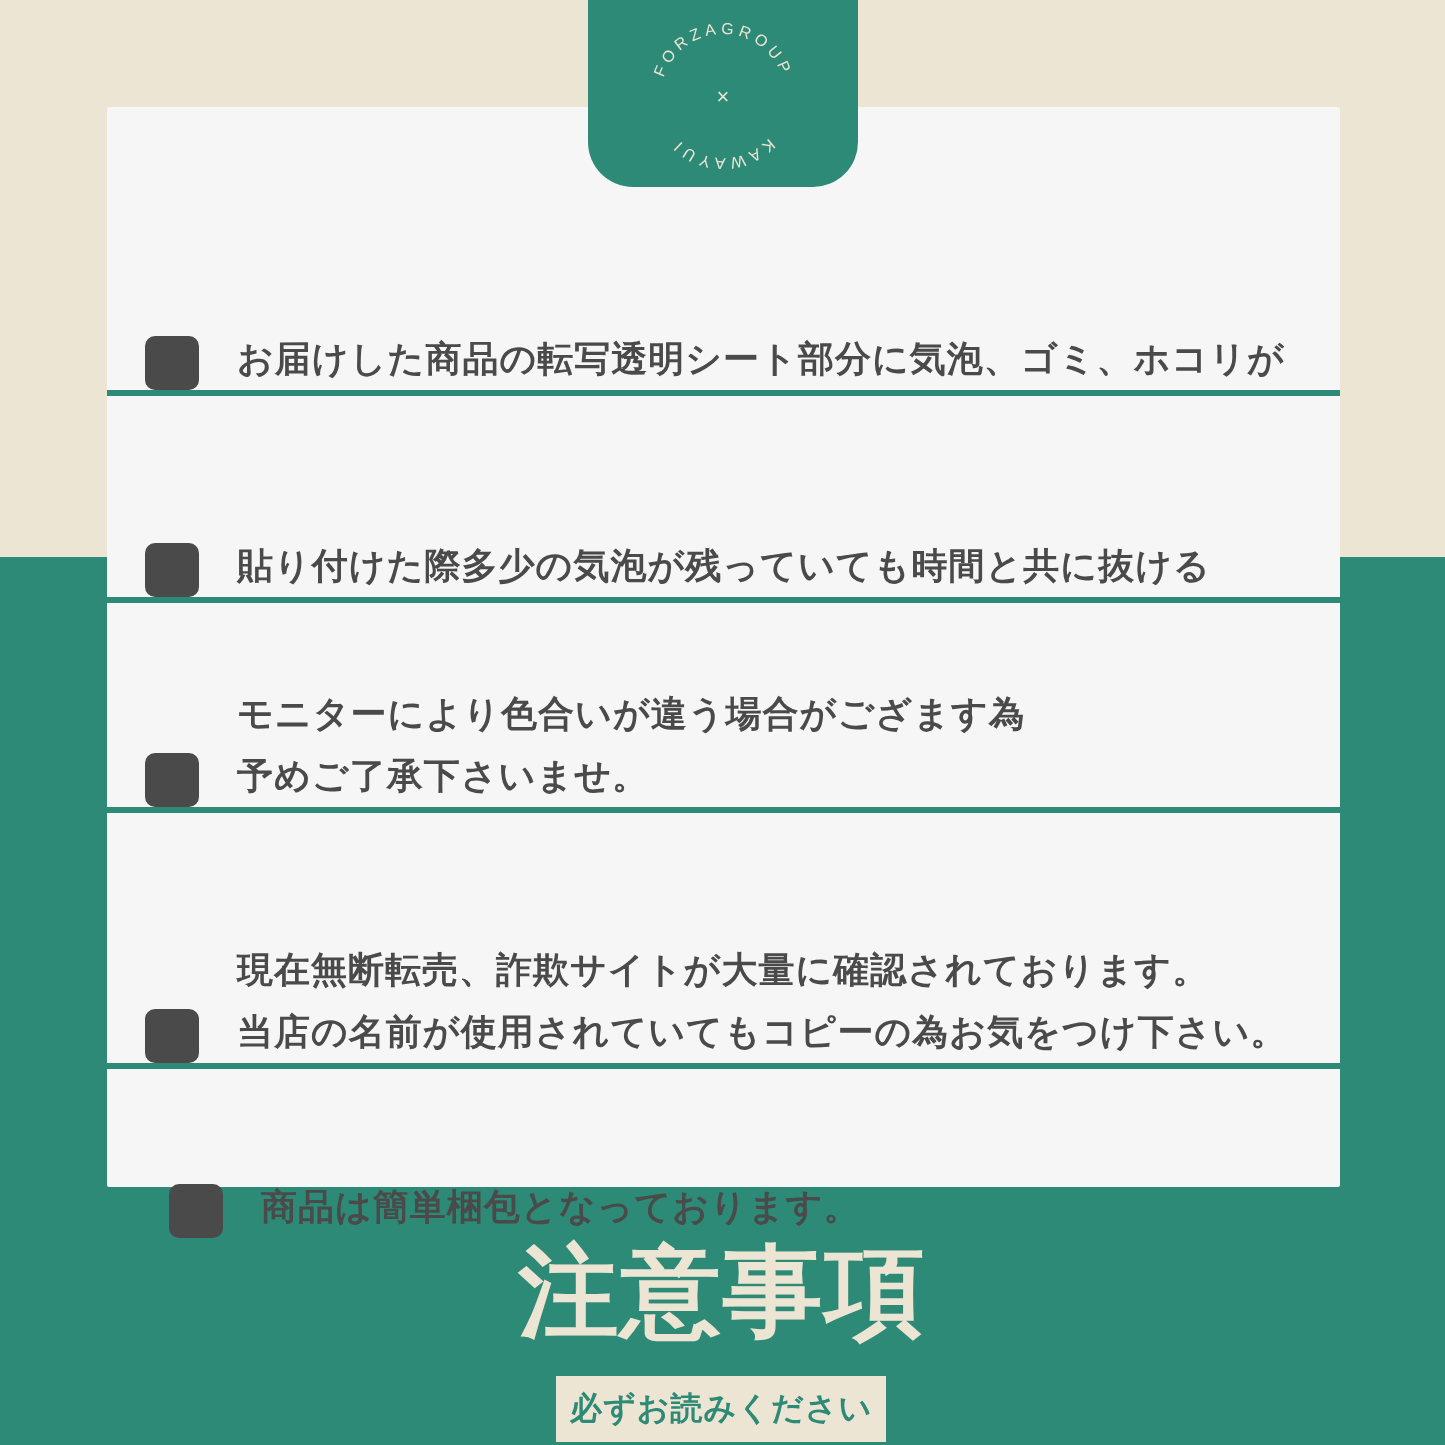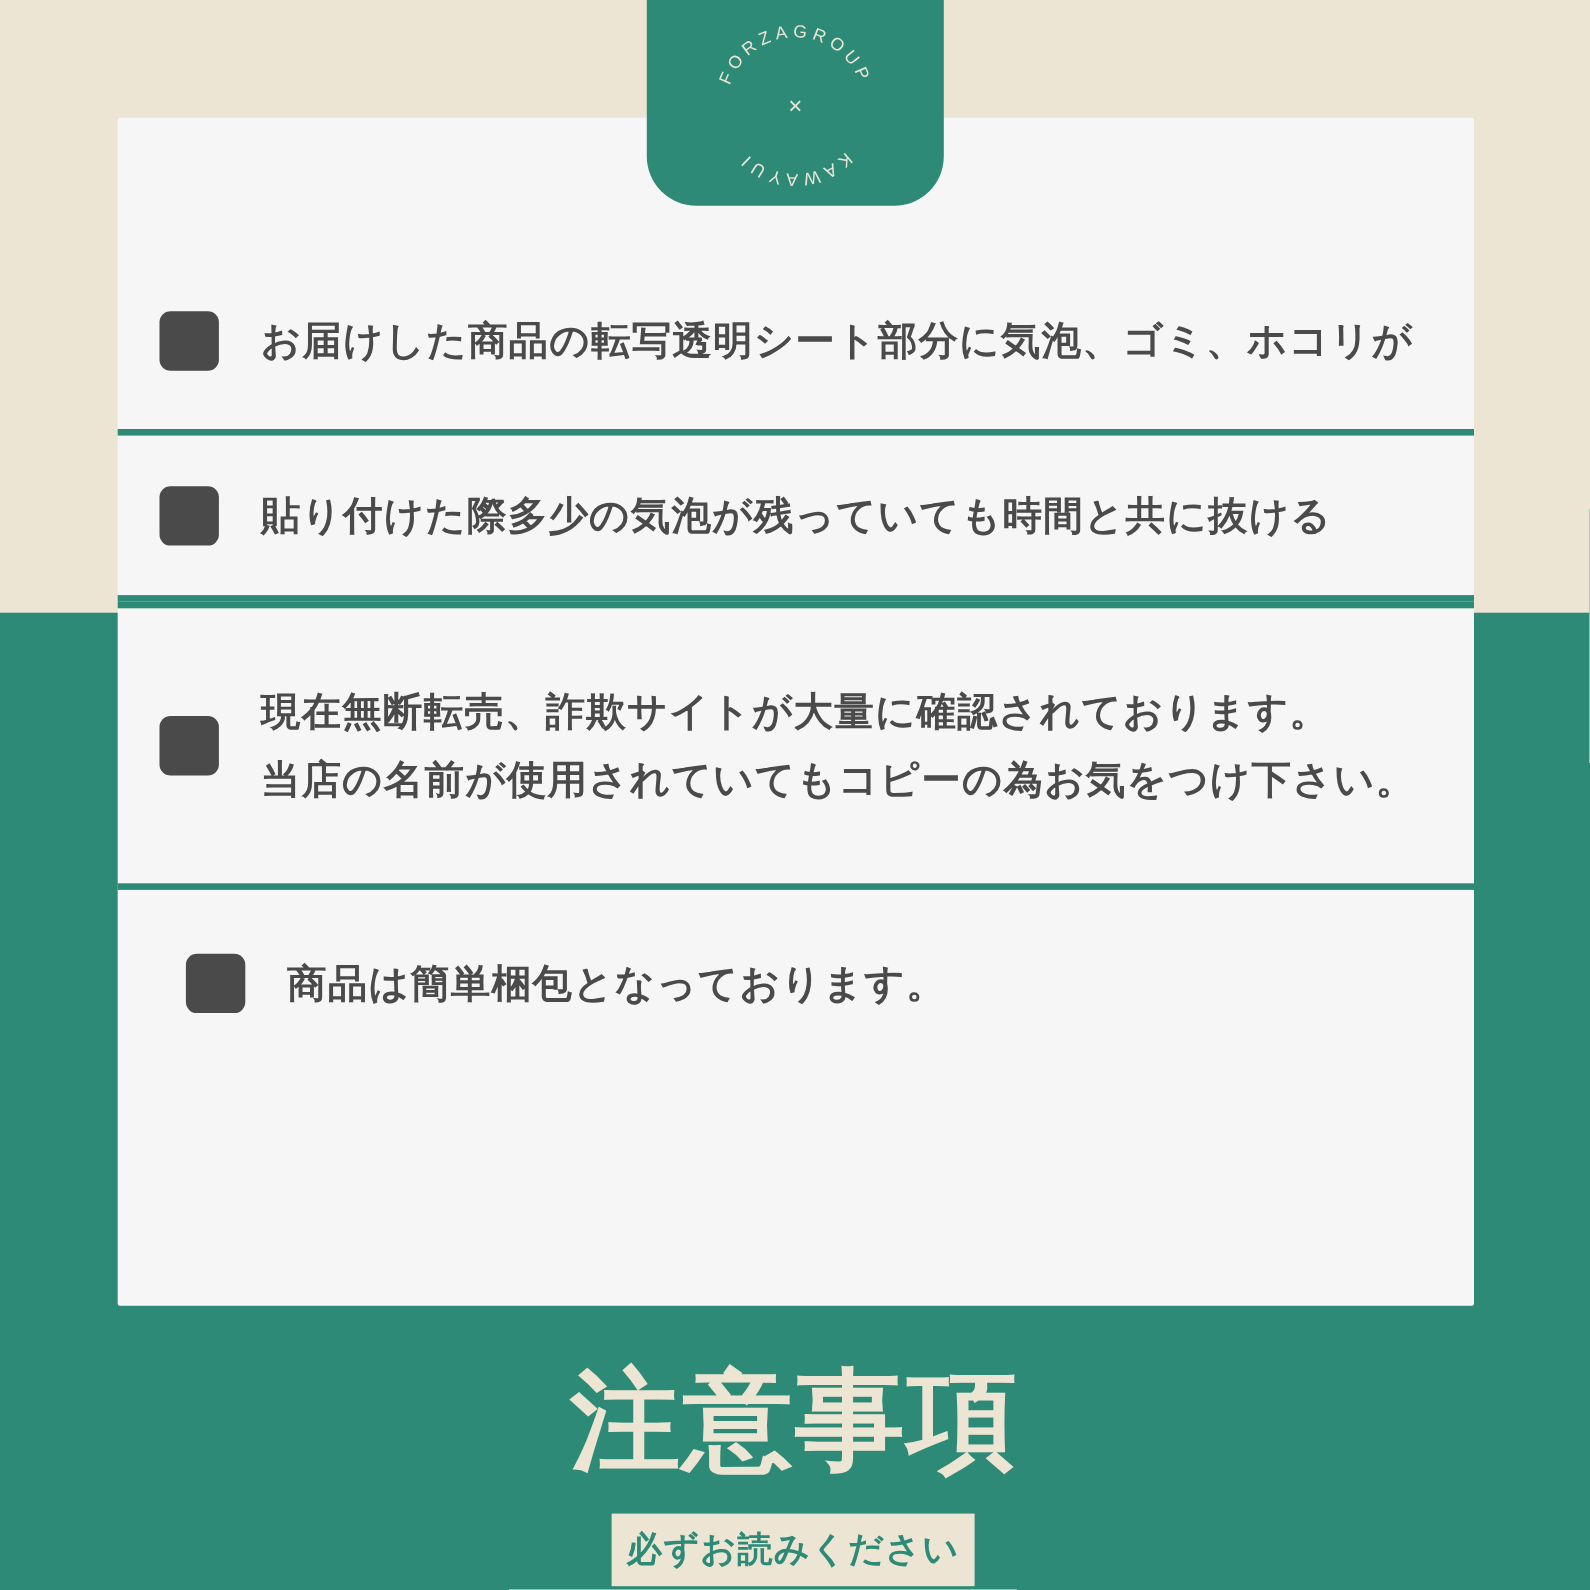--- a/index.html
+++ b/index.html
@@ -10,23 +10,23 @@
   }
   *{margin:0;padding:0;box-sizing:border-box;}
   html,body{width:1445px;height:1445px;}
   body{font-family:"Liberation Sans", sans-serif;}
   .page{position:relative;width:1445px;height:1445px;background:var(--teal);overflow:hidden;}
   .bg-top{position:absolute;top:0;left:0;width:100%;height:557px;background:var(--cream);}
   .card{
     position:absolute;left:107px;top:107px;width:1233px;height:1080px;
     background:var(--card);display:flex;flex-direction:column;border-radius:2px;
   }
-  .row{display:flex;align-items:center;padding-left:38px;flex:none;}
+  .row{display:flex;align-items:flex-end;padding-left:38px;flex:none;}
   .row-1{height:283px;padding-top:123px;}
-  .row-2{height:145px;}
+  .row-2{height:201px;}
   .row-3{height:204px;}
   .row-4{height:250px;}
   .row-5{height:169px;margin-left:24px;}
   .divider{height:6px;background:var(--teal);flex:none;}
   .checkbox{
     width:54px;height:54px;border-radius:10px;background:var(--dark);
     margin-right:38px;flex:none;
   }
   .notice-text{
     font-size:36px;font-weight:bold;color:var(--dark);line-height:62px;
@@ -65,20 +65,27 @@
       </div>
     </div>
     <div class="divider"></div>
     <div class="row row-2">
       <div class="checkbox"></div>
       <div class="notice-text">
         <div>貼り付けた際多少の気泡が残っていても時間と共に抜ける</div>
       </div>
     </div>
     <div class="divider"></div>
+    <div class="row row-3">
+      <div class="checkbox"></div>
+      <div class="notice-text">
+        <div>モニターにより色合いが違う場合がござます為</div>
+        <div>予めご了承下さいませ。</div>
+      </div>
+    </div>
     <div class="divider"></div>
     <div class="row row-4">
       <div class="checkbox"></div>
       <div class="notice-text">
         <div>現在無断転売、詐欺サイトが大量に確認されております。</div>
         <div>当店の名前が使用されていてもコピーの為お気をつけ下さい。</div>
       </div>
     </div>
     <div class="divider"></div>
     <div class="row row-5">

